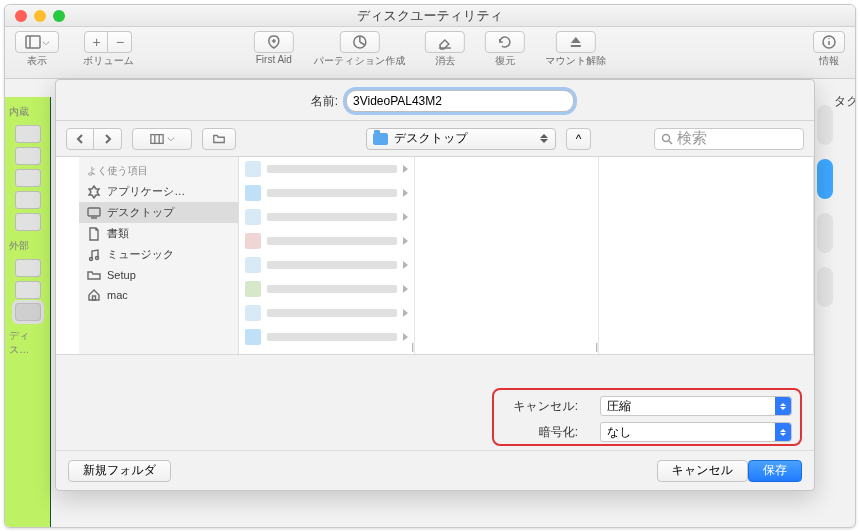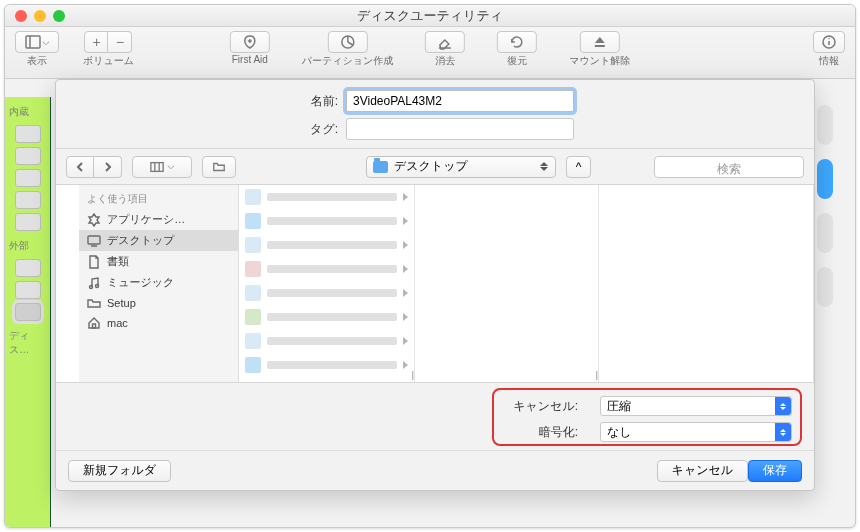--- a/index.html
+++ b/index.html
@@ -17,56 +17,56 @@
 
 .toolbar { height: 52px; background: linear-gradient(#f5f5f5,#ececec); border-bottom:1px solid #cfcfcf; display:flex; align-items:flex-start; padding: 4px 10px 0 10px; gap: 24px; position:relative;}
 .tb-item { display:flex; flex-direction:column; align-items:center; gap:1px; color:#6b6b6b; font-size:10px; }
 .tb-btn { height:22px; background:linear-gradient(#fdfdfd,#f2f2f2); border:1px solid #c8c8c8; border-radius:4px; display:flex; align-items:center; justify-content:center; }
 .tb-split { display:flex; }
 .tb-split .half{ width:24px; height:22px; background:linear-gradient(#fdfdfd,#f2f2f2); border:1px solid #c8c8c8; display:flex;align-items:center;justify-content:center;}
 .tb-split .half:first-child{border-radius:4px 0 0 4px;}
 .tb-split .half:last-child{border-left:none;border-radius:0 4px 4px 0;}
 .tb-icon { width:16px; height:16px; stroke:#7a7a7a; fill:none; stroke-width:1.5; }
 .tb-icon.fill{ fill:#7a7a7a; stroke:none;}
-.tb-group-center{ position:absolute; left:50%; transform:translateX(-50%); display:flex; gap:32px;justify-content:center;}
+.tb-group-center{ position:absolute; left:50%; transform:translateX(-50%); display:flex; gap:20px;justify-content:center;}
 .tb-info{ margin-left:auto; }
 
 
 .bg-sidebar { position:absolute; top:92px; left:0; width:46px; bottom:0; background:#bef264; border-right:1px solid #14532d; padding-top:4px; }
 .bg-cat{ font-size:10px; color:#7d7d7d; padding:4px 4px 2px 4px;}
 .bg-disk{ width:26px; height:18px; margin:4px auto; background:#e1e1e1; border:1px solid #bcbcbc; border-radius:3px;}
 .bg-disk.sel{ background:#cfcfcf; box-shadow:0 0 0 3px #dedede;}
 .bg-right{ position:absolute; top:86px; right:18px; bottom:40px; width:20px;}
 .bg-pill{ width:16px; height:40px; background:#e4e4e4; border-radius:8px; margin:14px 0;}
 .bg-pill.blue{ background:#3da7ff;}
 
 
 .sheet{ position:absolute; top:74px; left:50px; right:40px; height:412px; background:#f2f2f2; border:1px solid #c6c6c6; border-radius:4px; box-shadow:0 8px 24px rgba(0,0,0,0.18);}
-.sheet-top{ padding:10px 0 8px 0; display:flex; flex-direction:column; gap:6px;}
+.sheet-top{ padding:10px 0 8px 0; display:flex; flex-direction:row; gap:6px;}
 .field-row{ display:flex; align-items:center; gap:8px;}
 .field-label{ width:282px; text-align:right; font-size:12px; color:#333;}
-.text-input{ width:228px; height:22px; border:1px solid #bdbdbd; border-radius:2px; background:#fff; padding:0 6px; font-size:12px; box-shadow:0 0 0 3px #a4c8ef;}
+.text-input{ width:228px; height:22px; border:1px solid #bdbdbd; border-radius:10px; background:#fff; padding:0 6px; font-size:12px; box-shadow:0 0 0 3px #a4c8ef;}
 .tag-input{ width:228px; height:22px; border:1px solid #c9c9c9; border-radius:3px; background:#fff;}
 
 .divider{height:1px;background:#d5d5d5; margin:0;}
 
 
 .navrow{ height:36px; display:flex; align-items:center; padding:0 10px; gap:10px; border-bottom:1px solid #d5d5d5;}
 .navbtn{ height:22px; border:1px solid #c7c7c7; background:linear-gradient(#fdfdfd,#f1f1f1); border-radius:4px; display:flex;align-items:center;justify-content:center;}
 .navpair{display:flex;} .navpair .navbtn{border-radius:0;} .navpair .navbtn:first-child{border-radius:4px 0 0 4px;} .navpair .navbtn:last-child{border-left:none;border-radius:0 4px 4px 0;}
 .navbtn.w28{width:28px;} .navbtn.w60{width:60px;} .navbtn.w34{width:34px;}
 .chev{width:10px;height:10px;stroke:#6b6b6b;stroke-width:2;fill:none;}
 .loc-popup{ width:190px; height:22px; border:1px solid #c2c2c2; border-radius:4px; background:linear-gradient(#fdfdfd,#f1f1f1); display:flex; align-items:center; padding:0 6px; font-size:12px; gap:6px; margin-left:120px;}
 .folder-icon-sm{width:15px;height:12px;background:#5aa8f0;border-radius:2px;position:relative;}
 .folder-icon-sm::before{content:"";position:absolute;top:-3px;left:1px;width:6px;height:3px;background:#5aa8f0;border-radius:1px 1px 0 0;}
 .updown{width:10px;display:flex;flex-direction:column;align-items:center;margin-left:auto;}
 .updown .a{width:0;height:0;border-left:4px solid transparent;border-right:4px solid transparent;}
 .updown .up{border-bottom:4px solid #5a5a5a;margin-bottom:1px;} .updown .dn{border-top:4px solid #5a5a5a;}
 .sq-btn{width:25px;height:22px;border:1px solid #c7c7c7;border-radius:4px;background:linear-gradient(#fdfdfd,#f1f1f1);display:flex;align-items:center;justify-content:center;font-size:12px;}
-.searchbox{ margin-left:auto; width:150px; height:22px; border:1px solid #c9c9c9; border-radius:4px; background:#fff; display:flex; align-items:center; padding:0 6px; gap:4px; font-size:12px; color:#9a9a9a;flex-direction:column;}
+.searchbox{ margin-left:auto; width:150px; height:22px; border:1px solid #c9c9c9; border-radius:4px; background:#fff; display:flex; align-items:center; padding:0 6px; gap:4px; font-size:15px; color:#9a9a9a;}
 .mag{width:12px;height:12px;stroke:#9a9a9a;fill:none;stroke-width:1.5;}
 
 
 .browser{ height:198px; display:flex; background:#fff; border-bottom:1px solid #d8d8d8;}
 .fav-col{ width:160px; background:#f4f4f4; border-right:1px solid #dedede; padding-top:4px;margin-left:23px;}
 .fav-head{ font-size:10px; color:#888; padding:3px 8px;}
 .fav-item{ display:flex; align-items:center; gap:6px; padding:3px 8px; font-size:11px; color:#3a3a3a;}
 .fav-item.sel{ background:#dcdcdc;}
 .fav-ic{width:14px;height:14px;stroke:#6a6a6a;fill:none;stroke-width:1.4;}
 .col{ border-right:1px solid #e4e4e4; overflow:hidden; position:relative;}

